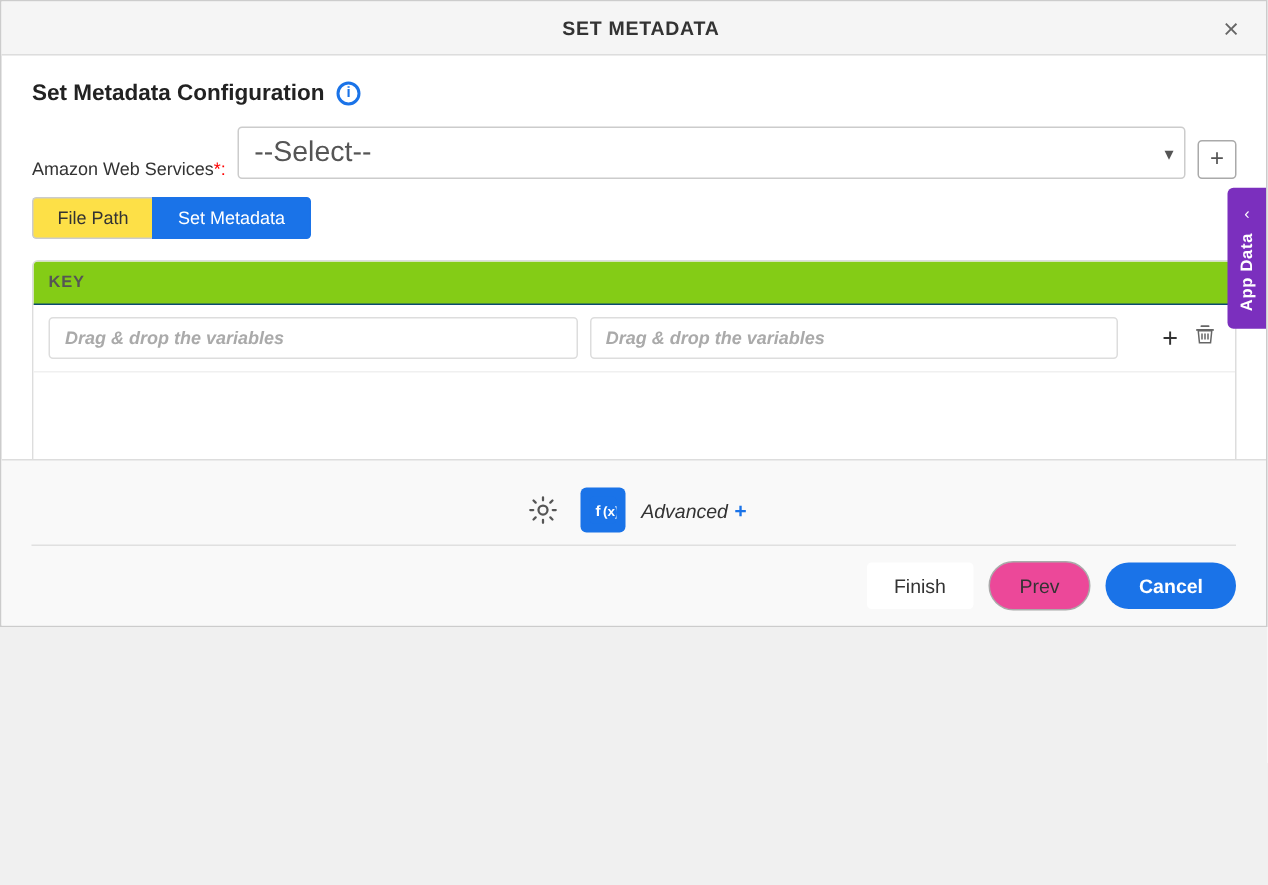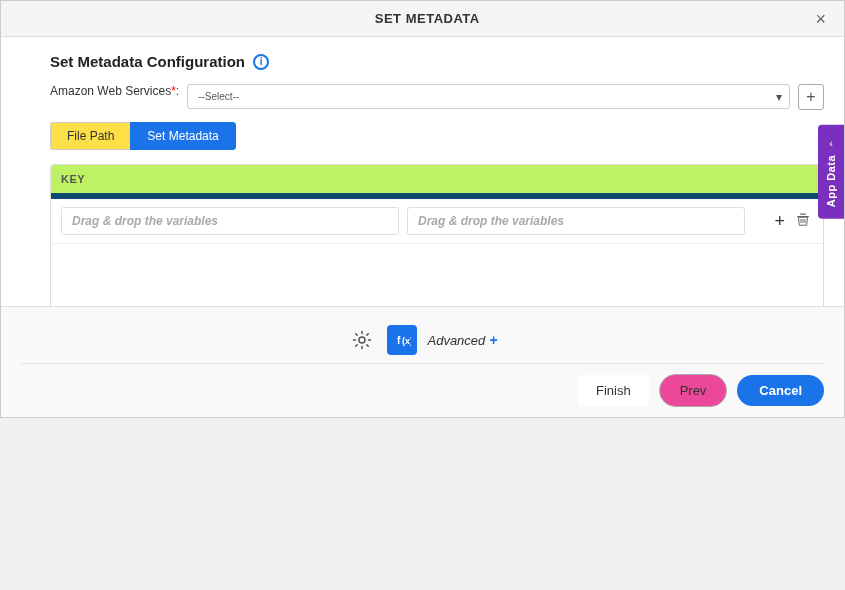--- a/index.html
+++ b/index.html
@@ -50,21 +50,20 @@
       color: #666;
       line-height: 1;
       padding: 0 2px;
     }
 
     .modal-body {
       flex: 1;
       padding: 16px 20px;
       overflow: auto;
       position: relative;
-      margin-left: 29px;
     }
 
     .section-title {
       font-size: 15px;
       font-weight: 600;
       color: #222;
       display: flex;
       align-items: center;
       gap: 8px;
       margin-bottom: 14px;
@@ -79,21 +78,21 @@
       font-size: 10px;
       font-weight: bold;
       display: inline-flex;
       align-items: center;
       justify-content: center;
       cursor: pointer;
     }
 
     .field-row {
       display: flex;
-      align-items: flex-start;
+      align-items: flex-end;
       margin-bottom: 12px;
       gap: 8px;
     }
 
     .field-label {
       font-size: 12px;
       color: #333;
       font-weight: 500;
       white-space: nowrap;
     }
@@ -107,21 +106,21 @@
       position: relative;
       display: flex;
       align-items: center;
     }
 
     .select-control {
       width: 100%;
       padding: 6px 30px 6px 10px;
       border: 1px solid #ccc;
       border-radius: 3px;
-      font-size: 10px;
+      font-size: 19px;
       color: #555;
       appearance: none;
       background: #fff;
       cursor: pointer;
     }
 
     .chevron-down {
       position: absolute;
       right: 8px;
       pointer-events: none;
@@ -176,22 +175,22 @@
 
     .table-container {
       border: 1px solid #ddd;
       border-radius: 4px;
       overflow: hidden;
     }
 
     .table-header {
       display: grid;
       grid-template-columns: 1fr 1fr 60px;
-      background: #bef264;
-      border-bottom: 6px solid #0c4a6e;
+      background: #84cc16;
+      border-bottom: 1px solid #0c4a6e;
       padding: 8px 10px;
     }
 
     .table-col-header {
       font-size: 11px;
       font-weight: 600;
       color: #555;
       text-transform: uppercase;
       letter-spacing: 0.5px;
     }

